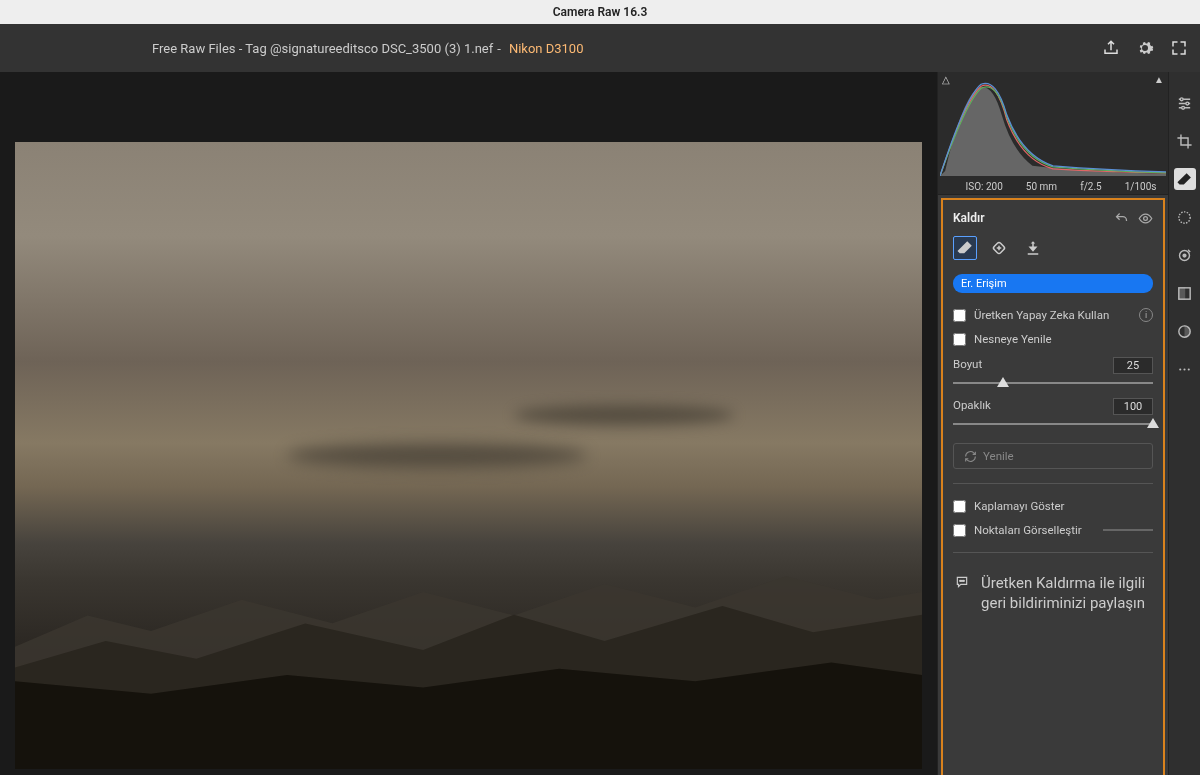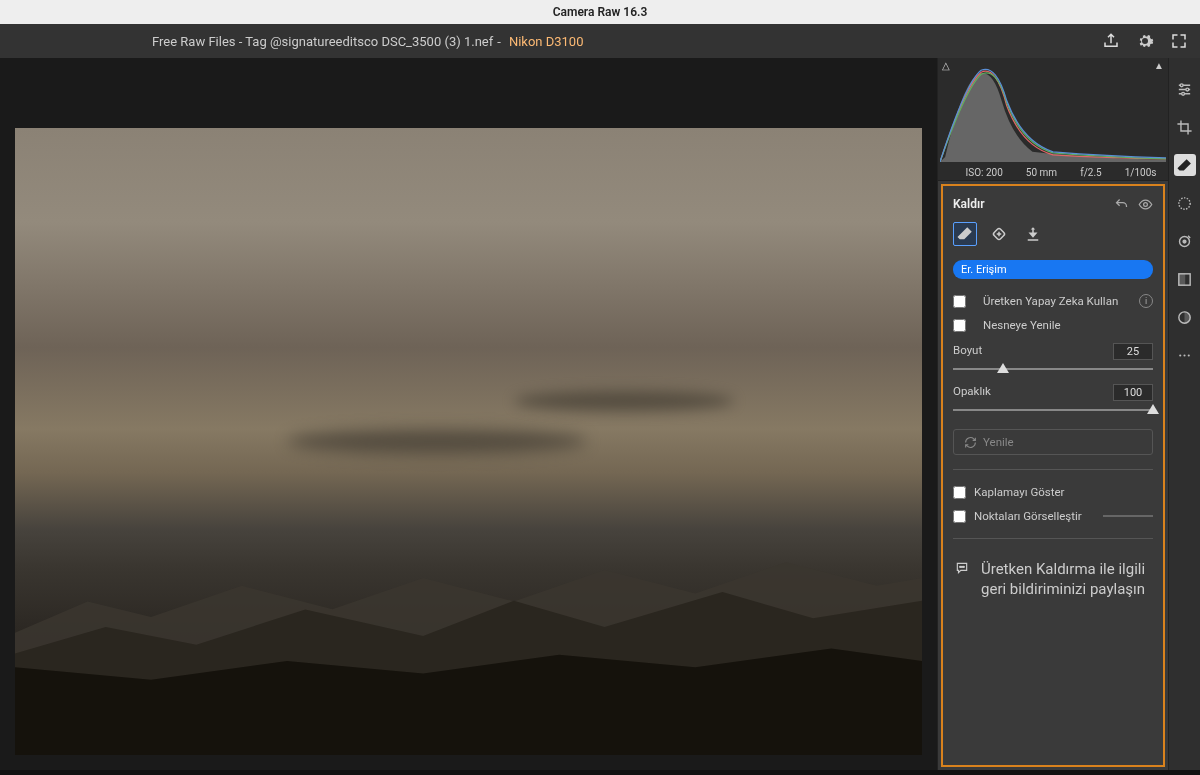--- a/index.html
+++ b/index.html
@@ -1,18 +1,18 @@
 <!DOCTYPE html>
 <html><head>
 <meta charset="utf-8">
 <style>
   * { margin:0; padding:0; box-sizing:border-box; font-family:-apple-system,BlinkMacSystemFont,"Segoe UI",Roboto,sans-serif; }
   body { width:1200px; height:775px; background:#121212; overflow:hidden; color:#ddd; }
   .titlebar { height:24px; background:#eeeeee; display:flex; align-items:center; justify-content:center; font-size:12px; font-weight:600; color:#222; }
-  .subheader { height:34px; background:#333333; display:flex; align-items:center; padding:0 12px;gap:9px; }
+  .subheader { height:48px; background:#333333; display:flex; align-items:center; padding:0 12px;gap:9px; }
   .sub-spacer { flex:1; }
   .file-info { font-size:13px; color:#ccc; display:flex; gap:4px; margin-left:140px;}
   .file-info .cam { color:#fdba74; font-weight:400; margin-left:4px;}
   .sub-icons { display:flex; gap:16px; align-items:center; }
   .sub-icons .ico { width:18px; height:18px; display:flex; align-items:center; justify-content:center; cursor:pointer; color:#ddd; }
   .content { display:flex; height:712px; }
   .canvas-wrap { flex:1; position:relative; background:#1a1a1a; padding:70px 15px 15px 15px; display:flex; }
   .canvas { flex:1; background:linear-gradient(180deg,#8b8275 0%,#938a7c 15%,#6e6357 35%,#867963 48%,#746753 55%,#47433d 64%,#3a3630 70%,#2c2823 80%,#1a1712 100%); position:relative; overflow:hidden; }
   .cloud1 { position:absolute; top:48%; left:30%; width:300px; height:25px; background:#423c33; border-radius:50%; filter:blur(8px); opacity:.7;}
   .cloud2 { position:absolute; top:42%; left:55%; width:220px; height:20px; background:#3a352c; border-radius:50%; filter:blur(7px); opacity:.6;}
@@ -30,21 +30,21 @@
   .histo-tri.l { left:4px;} .histo-tri.r { right:4px;}
   .meta { position:absolute; bottom:2px; left:16px; right:0; display:flex; justify-content:space-around; font-size:10px; color:#ccc;}
   .panel { margin:3px; border:2px solid #d9821d; flex:1; background:#3a3a3a; display:flex; flex-direction:column; padding:0;}
   .panel-head { display:flex; align-items:center; padding:10px 10px 6px 10px;}
   .panel-head h3 { font-size:12px; font-weight:600; color:#eee; flex:1;}
   .panel-head .hico { width:16px; height:16px; margin-left:8px; cursor:pointer; display:flex; align-items:center; justify-content:center; color:#aaa;}
   .tool-row { display:flex; gap:10px; padding:4px 10px 8px 10px;}
   .tool-row .tb { width:24px; height:24px; display:flex; align-items:center; justify-content:center; cursor:pointer; border-radius:2px; color:#ccc;}
   .tool-row .tb.sel { border:1px solid #5aa0ff; background:#2a3a50;}
   .chip { display:inline-block; background:#1877f2; color:#fff; font-size:11px; padding:3px 8px; border-radius:9px; margin:6px 10px 10px 10px; cursor:pointer;}
-  .ck-row { display:flex; align-items:center; padding:5px 10px; font-size:11.5px; color:#ccc; gap:17px;}
+  .ck-row { display:flex; align-items:center; padding:5px 10px; font-size:11.5px; color:#ccc; gap:8px;}
   .ck-row input[type=checkbox]{ width:13px; height:13px; accent-color:#666; cursor:pointer;}
   .ck-row .info { margin-left:auto; width:14px; height:14px; border:1px solid #888; border-radius:50%; font-size:9px; display:flex; align-items:center; justify-content:center; color:#aaa; cursor:pointer;}
   .slider-row { padding:6px 10px 2px 10px;}
   .slider-row .lbl { display:flex; align-items:flex-start; font-size:11.5px; color:#ccc; margin-bottom:2px;}
   .slider-row .lbl span:first-child { flex:1; }
   .slider-row .val { width:40px; background:#2b2b2b; border:1px solid #555; color:#ddd; font-size:11px; text-align:center; padding:1px 0; cursor:text;}
   .track { position:relative; height:14px; }
   .track .bar { position:absolute; top:6px; left:0; right:0; height:2px; background:#888;}
   .track .thumb { position:absolute; top:1px; width:0; height:0; border-left:6px solid transparent; border-right:6px solid transparent; border-bottom:10px solid #ddd; cursor:pointer; transform:translateX(-6px);}
   .btn { margin:10px 10px 4px 10px; display:inline-flex; align-items:center; gap:6px; padding:5px 10px; border:1px solid #555; background:#3a3a3a; color:#888; font-size:11.5px; border-radius:3px; cursor:pointer;}

